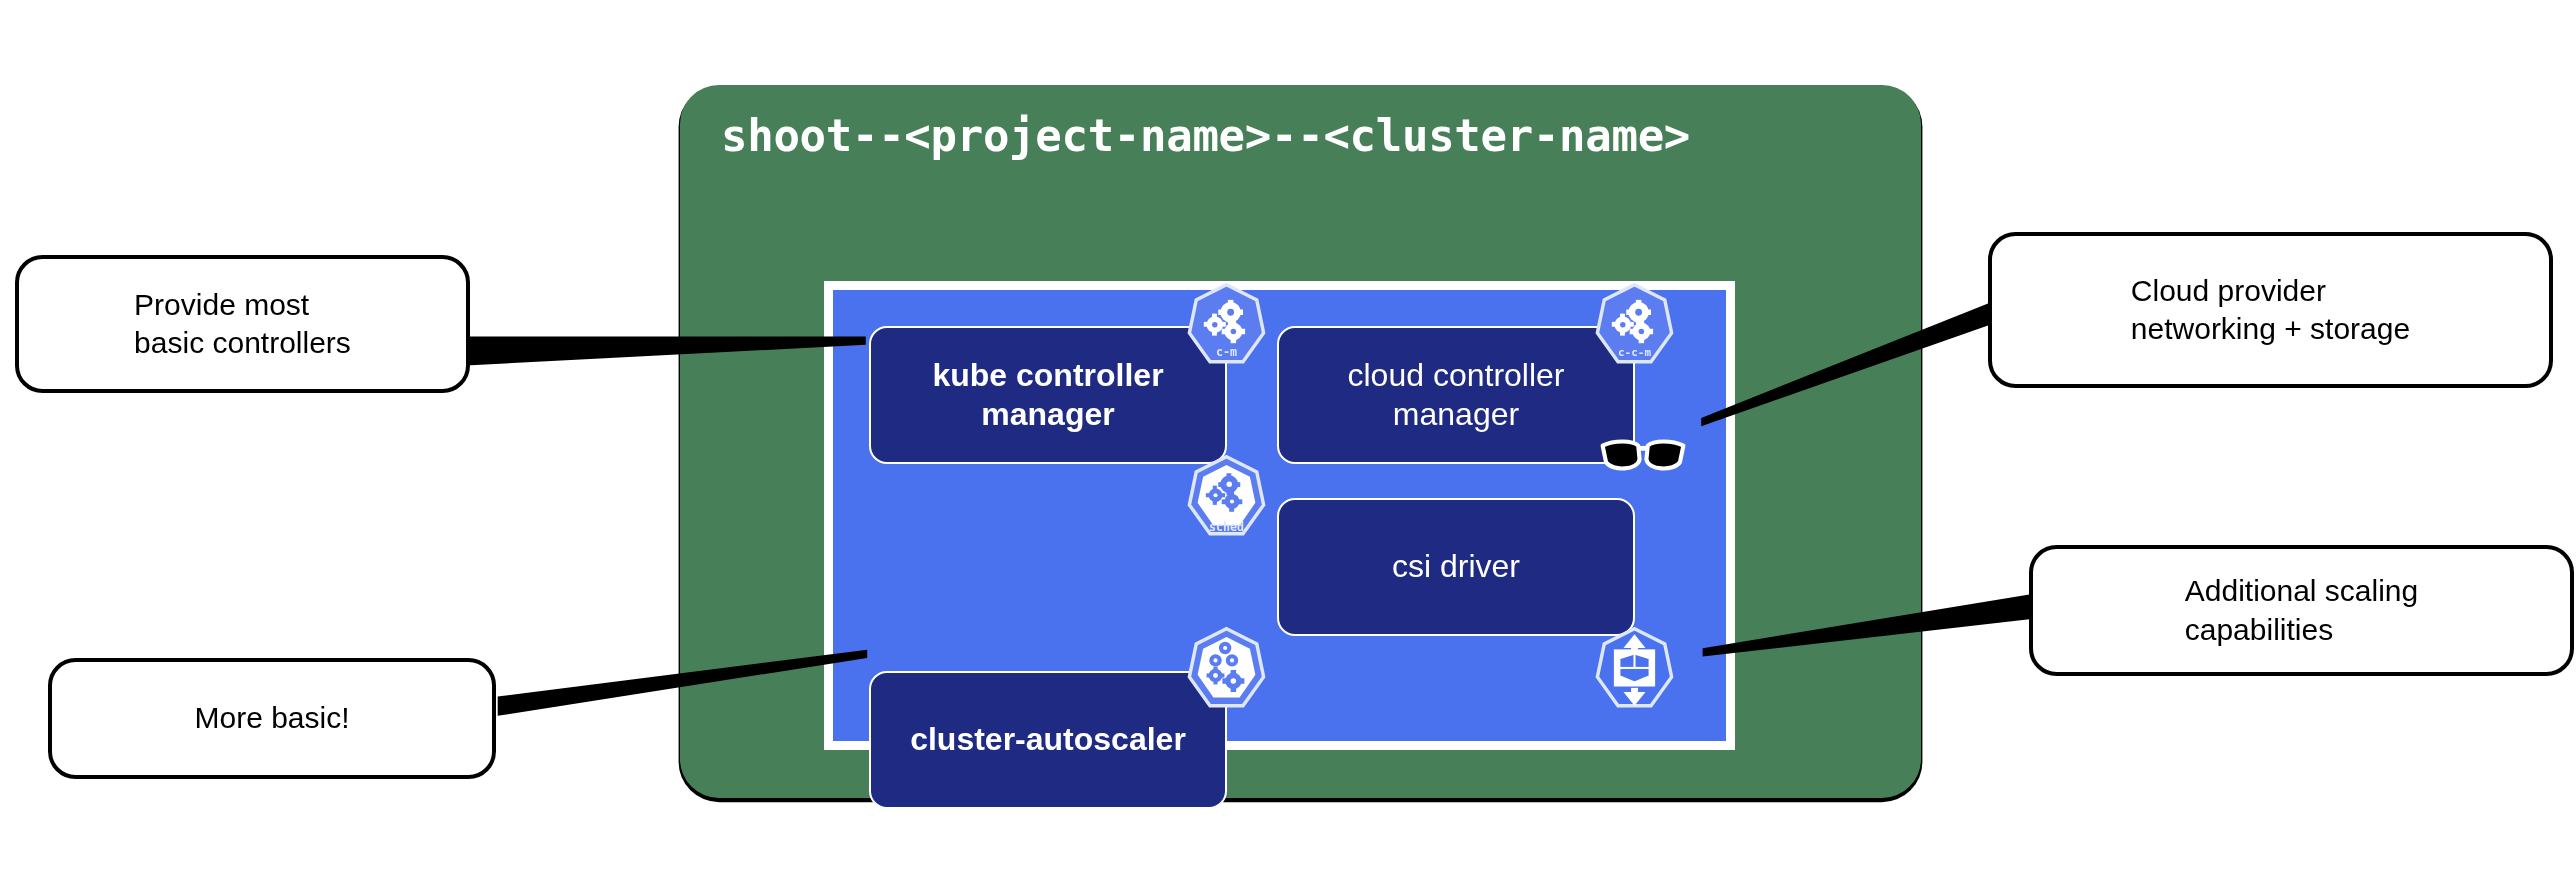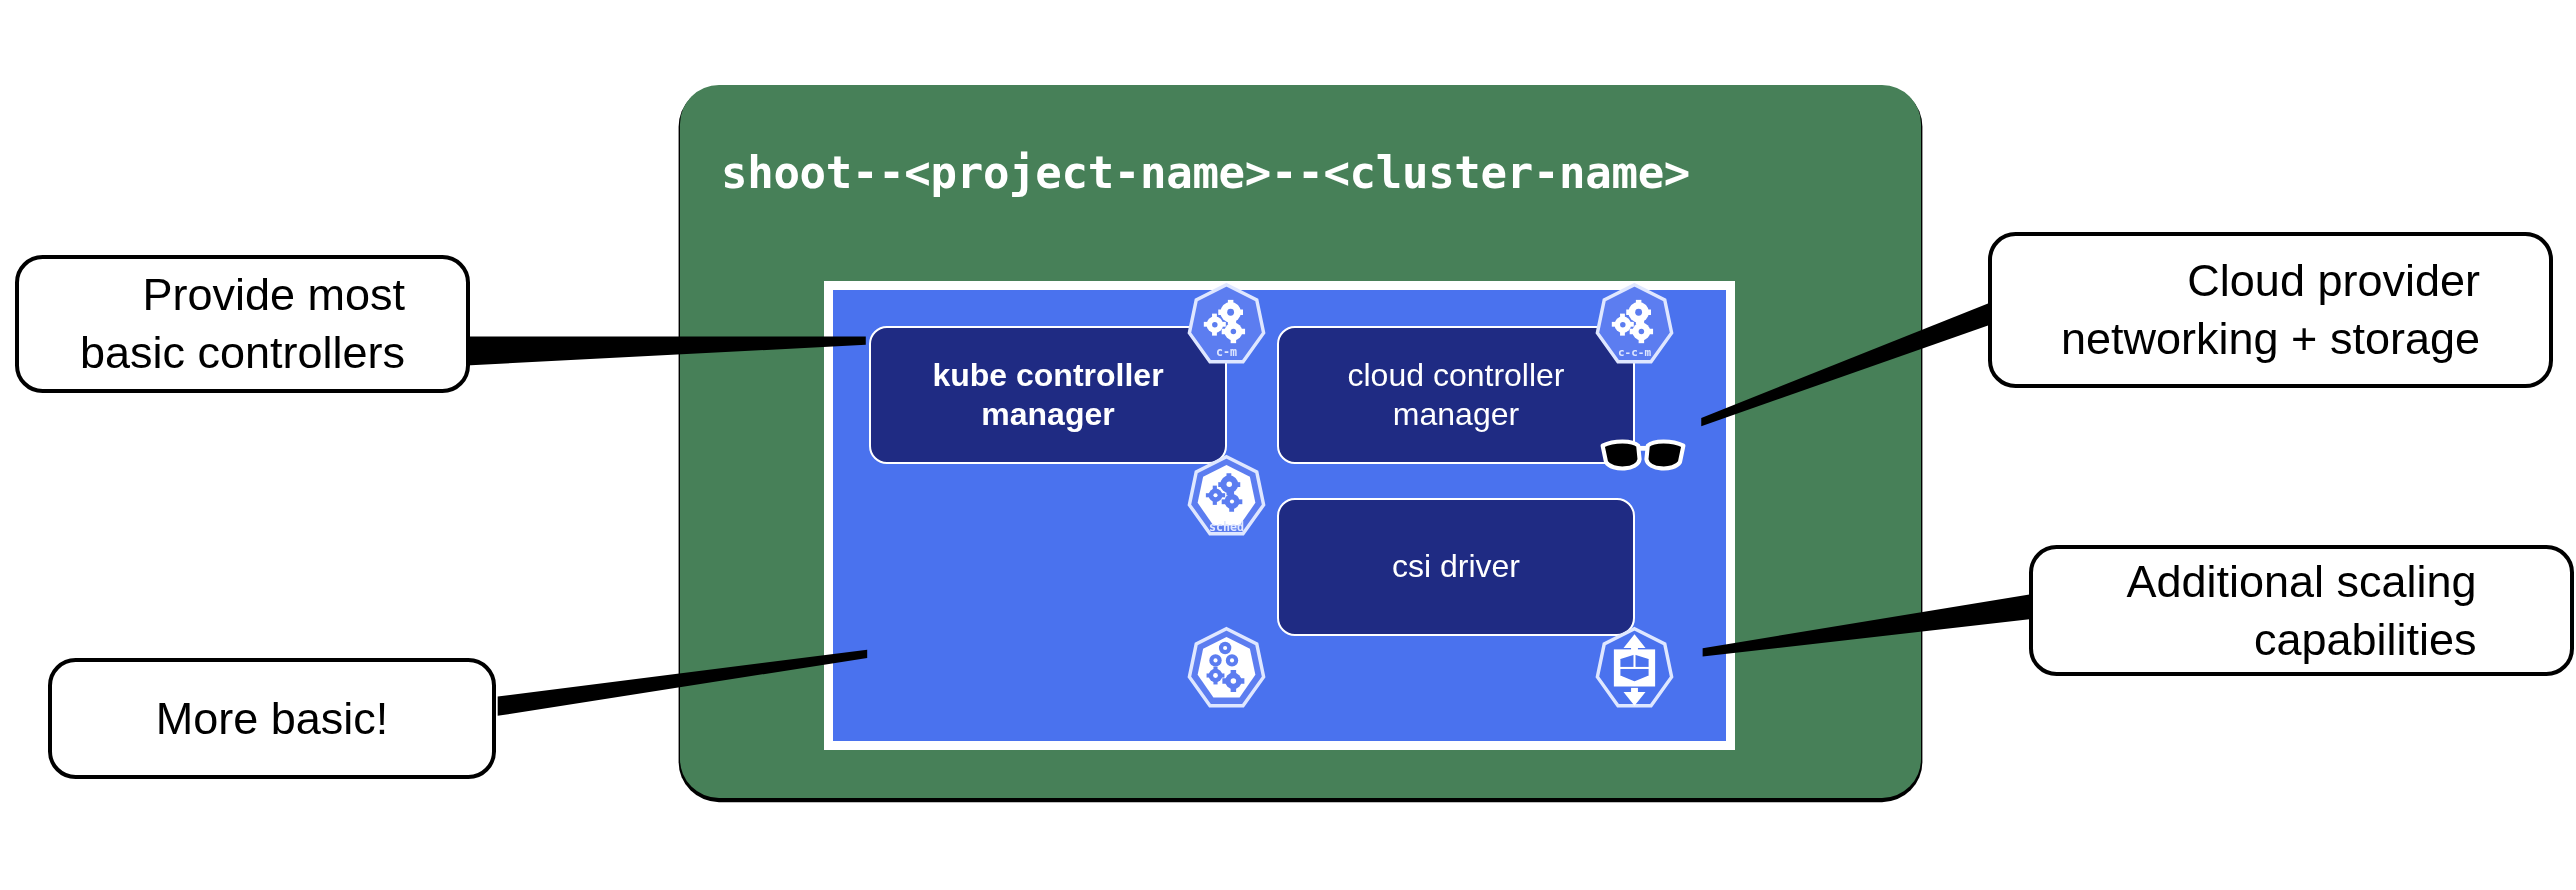--- a/index.html
+++ b/index.html
@@ -31,21 +31,20 @@
   #shoot-title {
     position: absolute;
     left: 41px;
     top: 25px;
     font-family: "DejaVu Sans Mono", "Liberation Mono", monospace;
     font-weight: bold;
     font-size: 44px;
     letter-spacing: -0.3px;
     color: #ffffff;
     white-space: nowrap;
-    margin-top: 37px;
   }
 
   
   #control-plane-panel {
     position: absolute;
     left: 144px;
     top: 196px;
     width: 911px;
     height: 469px;
     background: #4a72ee;
@@ -118,23 +117,23 @@
     border: 4.8px solid #000000;
     border-radius: 27.6px;
     box-sizing: border-box;
     display: flex;
     align-items: center;
     justify-content: center;
     z-index: 20;
   }
   .callout-text {
     color: #000000;
-    font-size: 45px;
+    font-size: 30px;
     line-height: 1.28;
-    text-align: right;
+    text-align: left;
     white-space: pre-line;
     padding: 0 13.8px;
   }
   #callout-basic-controllers { left: 15px;   top: 255px;  width: 455px; height: 138px; }
   #callout-more-nodes        { left: 48px;   top: 658px;  width: 448px; height: 121px; }
   #callout-cloud-provider    { left: 1988px; top: 232px;  width: 565px; height: 156px; }
   #callout-scaling           { left: 2029px; top: 545px;  width: 545px; height: 131px; }
 
   
   #leader-layer {
@@ -174,20 +173,23 @@
       <div class="component comp-col-right comp-row-1">
         <span class="component-label">cloud controller
 manager</span>
       </div>
 
 
       <div class="component comp-col-right comp-row-2">
         <span class="component-label">csi driver</span>
       </div>
 
+      <div class="component comp-col-left comp-row-3">
+        <span class="component-label">cluster-autoscaler</span>
+      </div>
 
 
       <div class="badge" id="badge-kcm">
         <svg viewBox="0 0 120 128">
           <polygon points="60,4 104,26 114,74 84,116 36,116 6,74 16,26" fill="#5c7df0" stroke="#dfe7ff" stroke-width="5"></polygon>
           <g fill="#ffffff">
             <circle cx="66" cy="44" r="15"></circle>
               <circle cx="66" cy="44" r="5" fill="#5c7df0"></circle>
             <circle cx="43" cy="62" r="12"></circle>
               <circle cx="43" cy="62" r="4" fill="#5c7df0"></circle>

